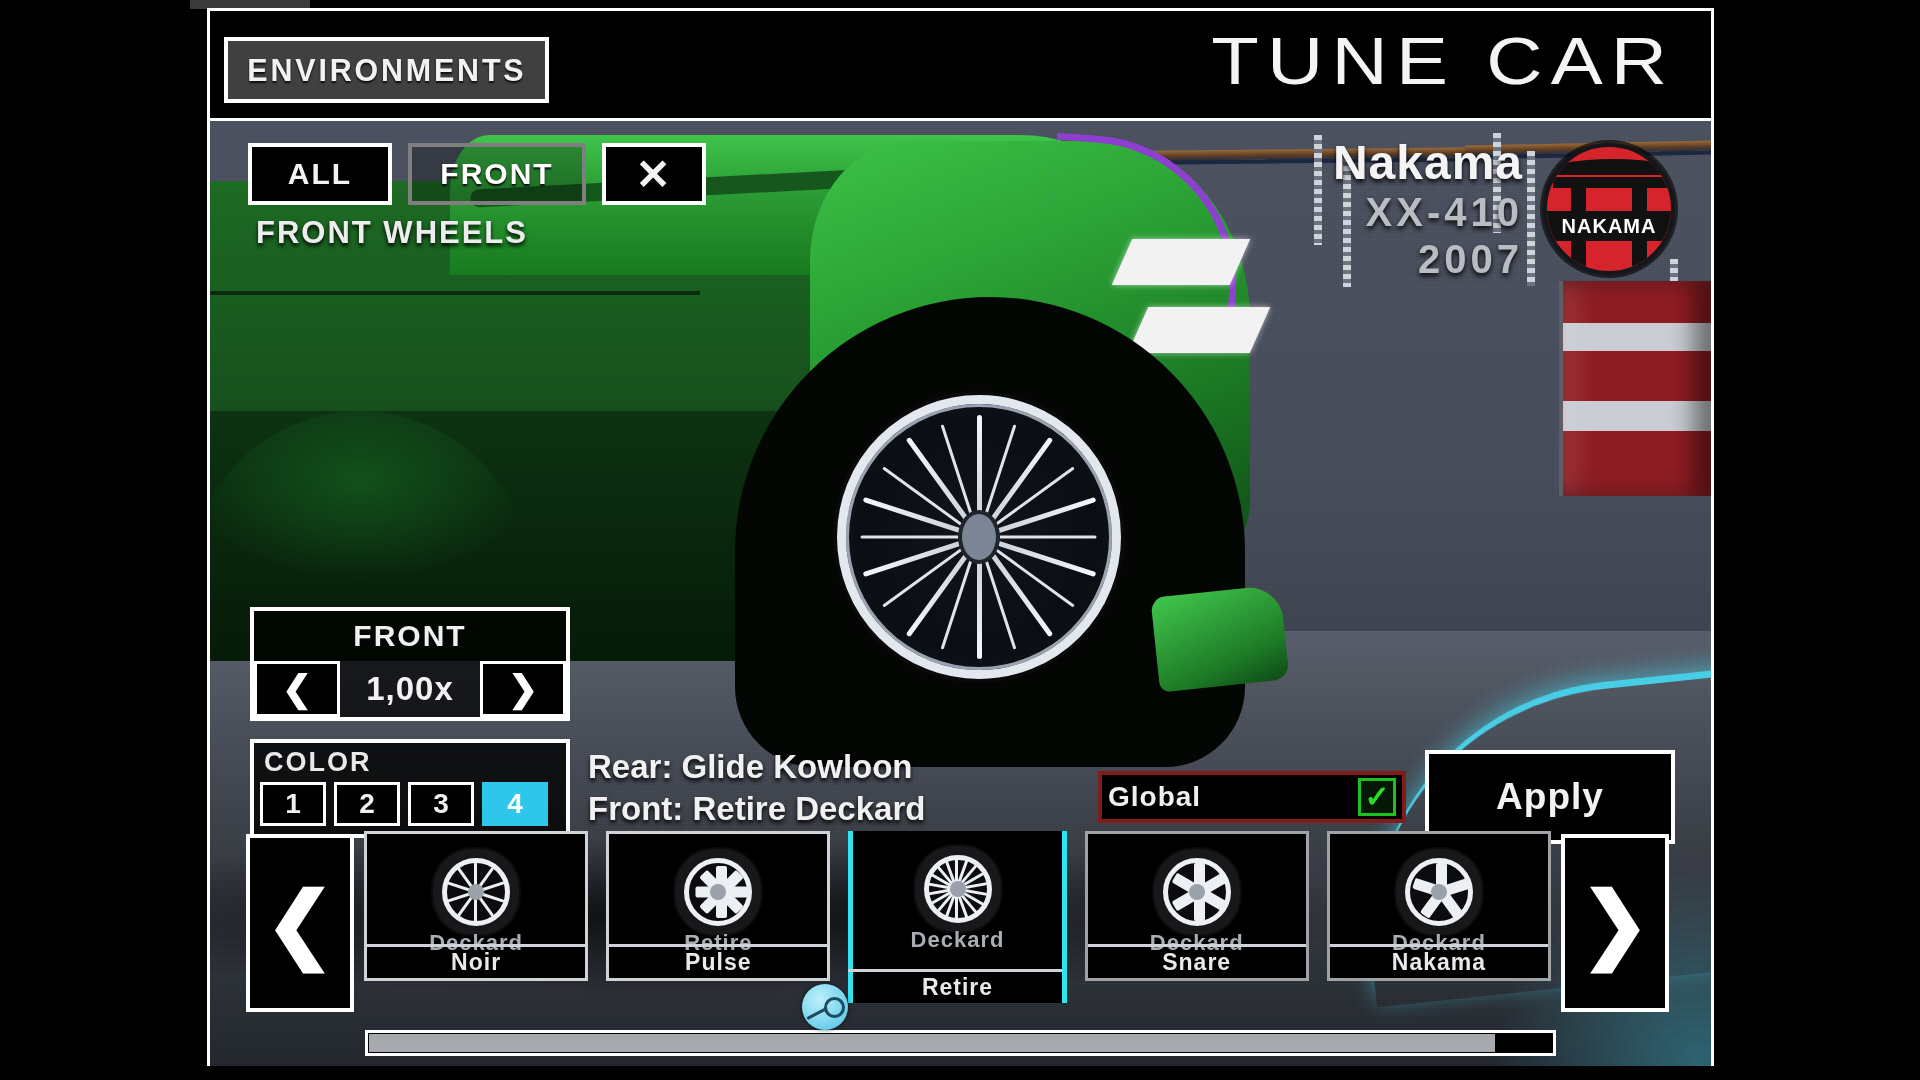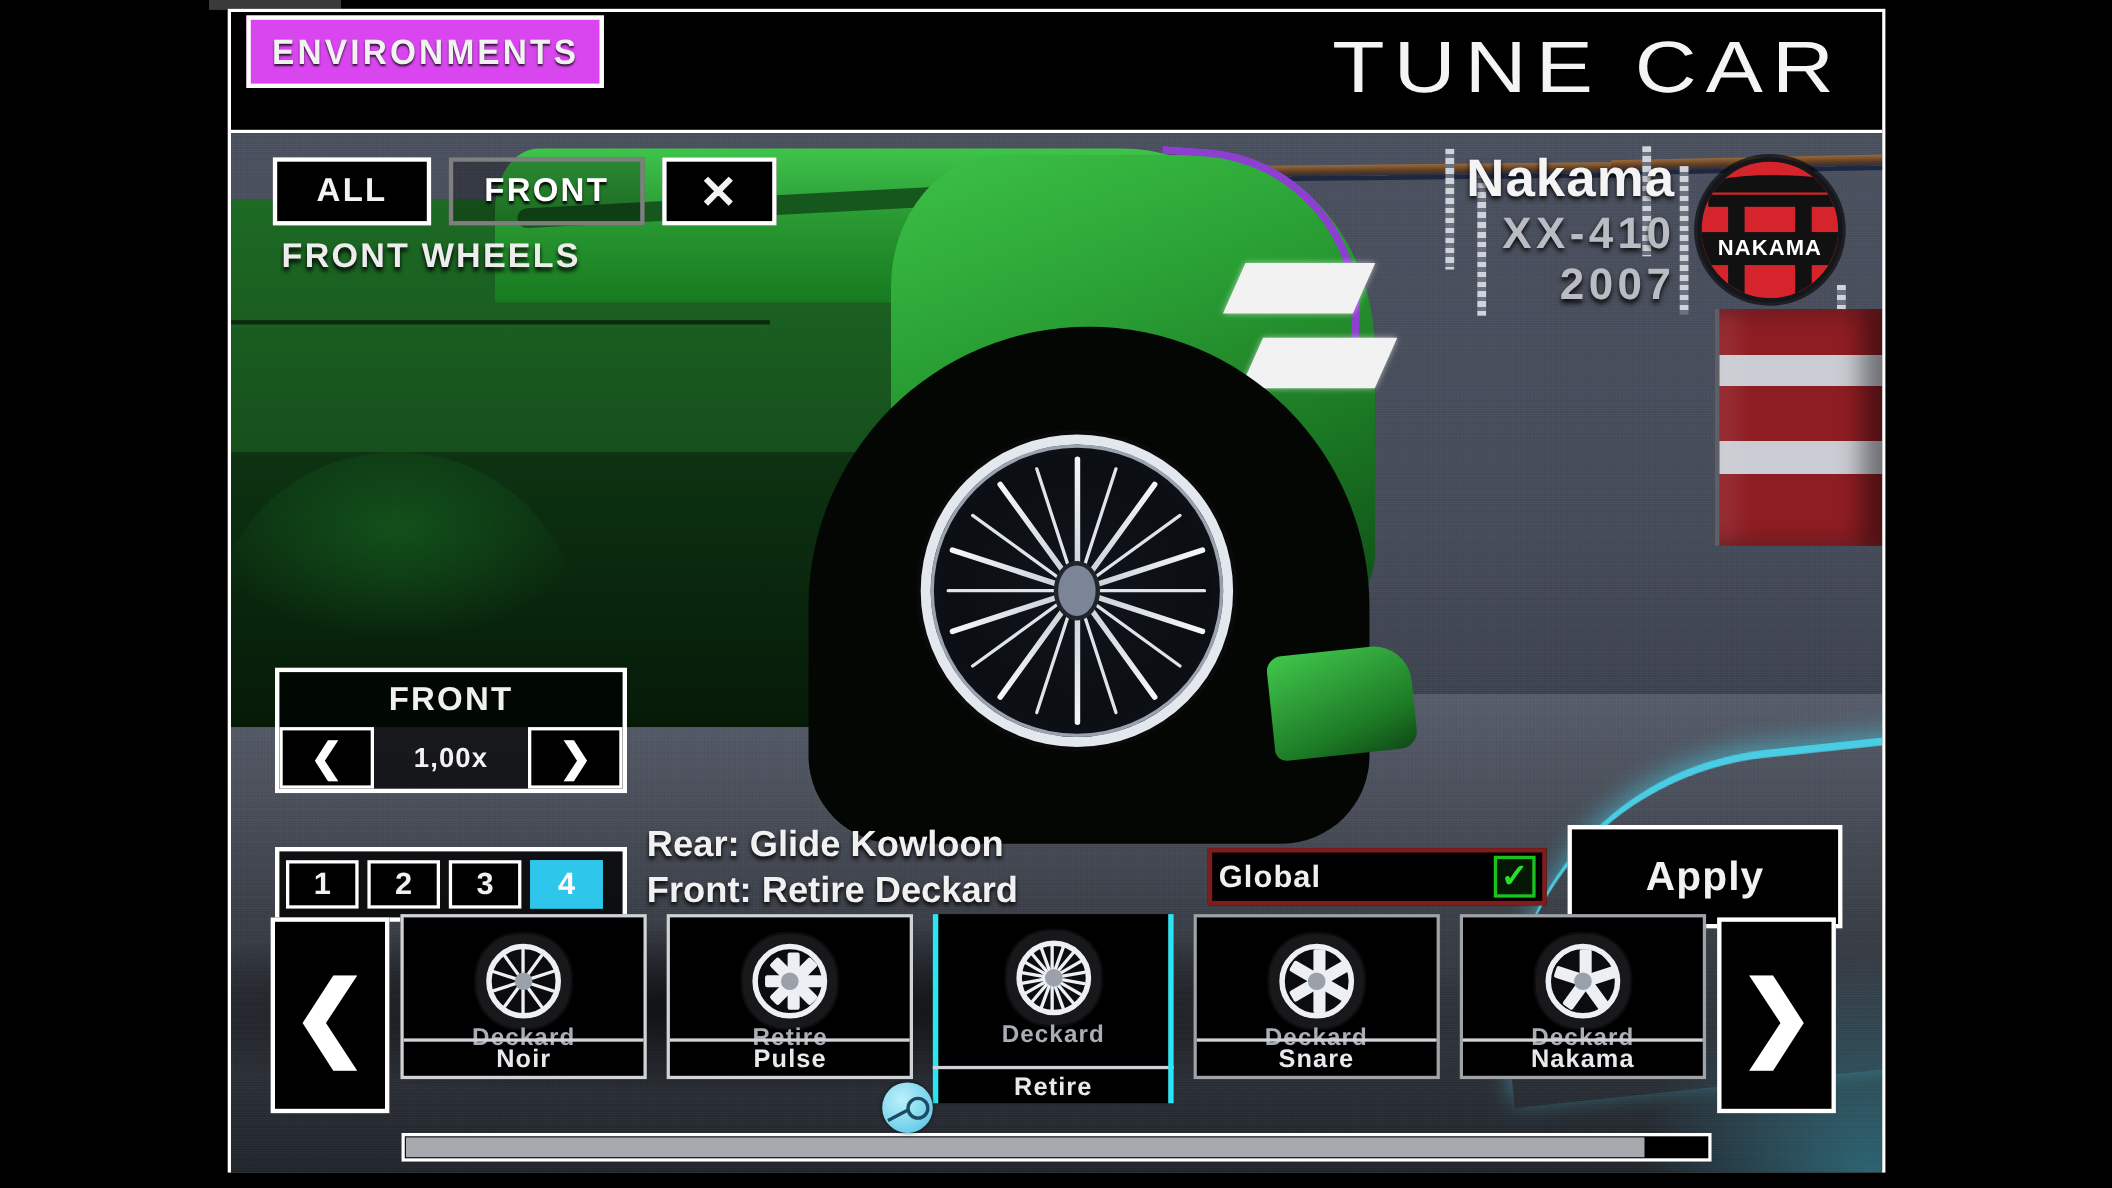--- a/index.html
+++ b/index.html
@@ -29,24 +29,24 @@
   
   .topbar {
     position: absolute;
     left: 0; top: 0;
     width: 100%; height: 110px;
     background: #000;
     border-bottom: 3px solid #ffffff;
   }
   .env-button {
     position: absolute;
-    left: 14px; top: 3px;
+    left: 14px; top: 26px;
     width: 325px; height: 66px;
     border: 4px solid #ffffff;
-    background: #d946ef;
+    background: #404040;
     display: flex; align-items: center; justify-content: center;
     cursor: pointer;
   }
   .env-button span {
     color: #f2f2f2;
     font-size: 32px;
     letter-spacing: 3px;
     font-weight: 700;
     font-family: "Liberation Sans", sans-serif;
     transform: scaleX(0.95);
@@ -295,21 +295,21 @@
   }
   .scalebox .row { display:flex; height: 56px; }
   .arrow-btn {
     width: 86px; border: 3px solid #ffffff; background:#000;
     display:flex; align-items:center; justify-content:center;
     color:#fff; font-size: 36px; font-weight: 700; cursor:pointer;
     line-height:1;
   }
   .scale-val {
     flex:1; display:flex; align-items:center; justify-content:center;
-    color:#f2f2f2; font-size: 25px; font-weight: 700; letter-spacing: 1px; text-align: center;
+    color:#f2f2f2; font-size: 33px; font-weight: 700; letter-spacing: 1px; text-align: center;
   }
 
   
   .colorbox {
     position: absolute; left: 40px; bottom: 228px;
     width: 320px; border: 4px solid #ffffff; background: rgba(0,0,0,0.78);
     padding: 4px 6px 8px 6px;
   }
   .colorbox .title {
     color:#e9e9e9; font-size: 27px; font-weight:700; letter-spacing: 2px; padding-left:4px;
@@ -575,20 +575,21 @@
             <span>❮</span>
           </div>
           <div class="scale-val">1,00x</div>
           <div class="arrow-btn">
             <span>❯</span>
           </div>
         </div>
       </div>
 
       <div class="colorbox">
+        <div class="title">COLOR</div>
         <div class="swatches" id="color-swatches">
             <div class="swatch">
               <span>1</span>
             </div>
             <div class="swatch">
               <span>2</span>
             </div>
             <div class="swatch">
               <span>3</span>
             </div>

